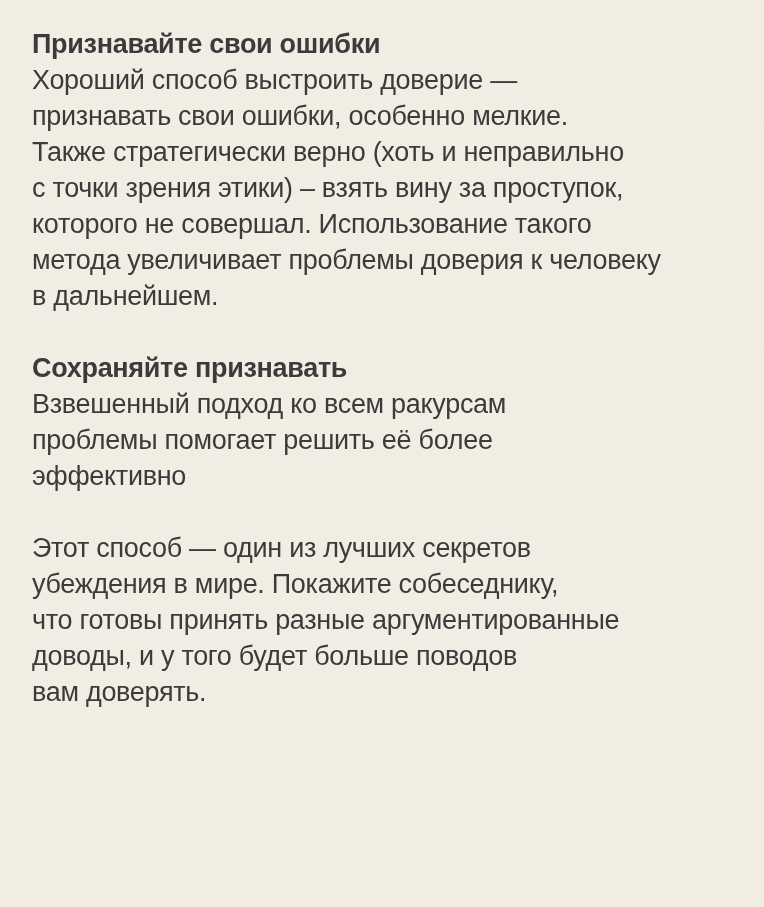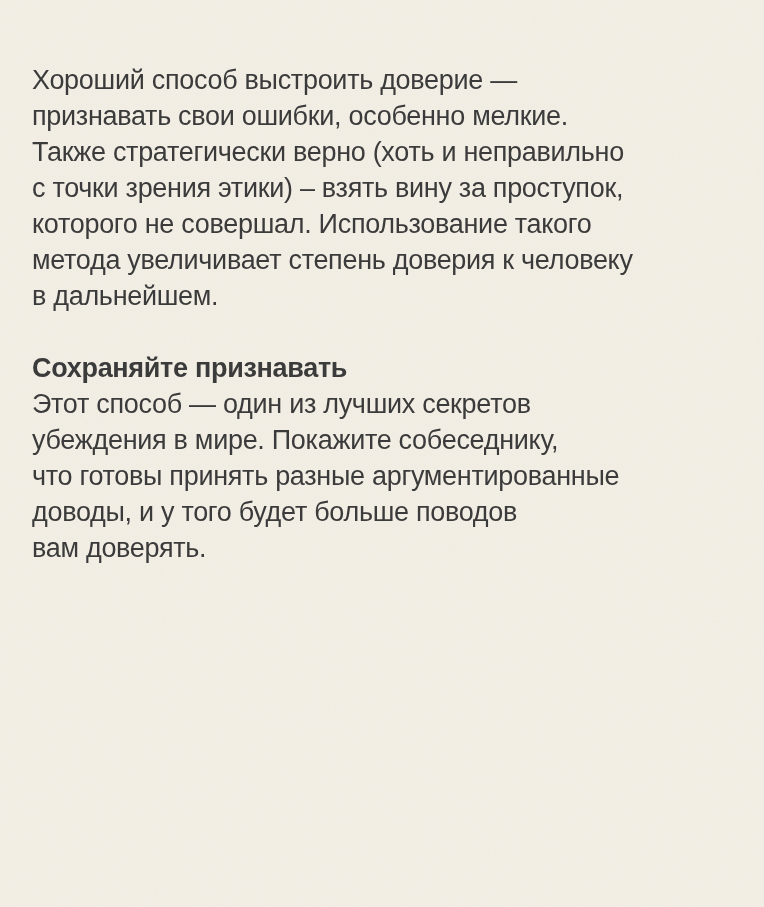--- a/index.html
+++ b/index.html
@@ -57,29 +57,33 @@
       <feTurbulence type="fractalNoise" baseFrequency="0.85" numOctaves="2" stitchTiles="stitch" result="n"></feTurbulence>
       <feColorMatrix in="n" type="saturate" values="0"></feColorMatrix>
       <feComponentTransfer>
         <feFuncA type="linear" slope="0.07" intercept="0"></feFuncA>
       </feComponentTransfer>
     </filter>
     <rect width="764" height="907" filter="url(#paperNoise)"></rect>
   </svg>
 
   <div class="content">
+    <h2>Признавайте свои ошибки</h2>
     <p>Хороший способ выстроить доверие —
 признавать свои ошибки, особенно мелкие.
 Также стратегически верно (хоть и неправильно
 с точки зрения этики) – взять вину за проступок,
 которого не совершал. Использование такого
-метода увеличивает степень доверия к человеку
+метода увеличивает проблемы доверия к человеку
 в дальнейшем.</p>
 
     <h2>Сохраняйте признавать</h2>
+    <p>Взвешенный подход ко всем ракурсам
+проблемы помогает решить её более
+эффективно</p>
     <p>Этот способ — один из лучших секретов
 убеждения в мире. Покажите собеседнику,
 что готовы принять разные аргументированные
 доводы, и у того будет больше поводов
 вам доверять.</p>
   </div>
 
 </div>
 
 </body></html>

